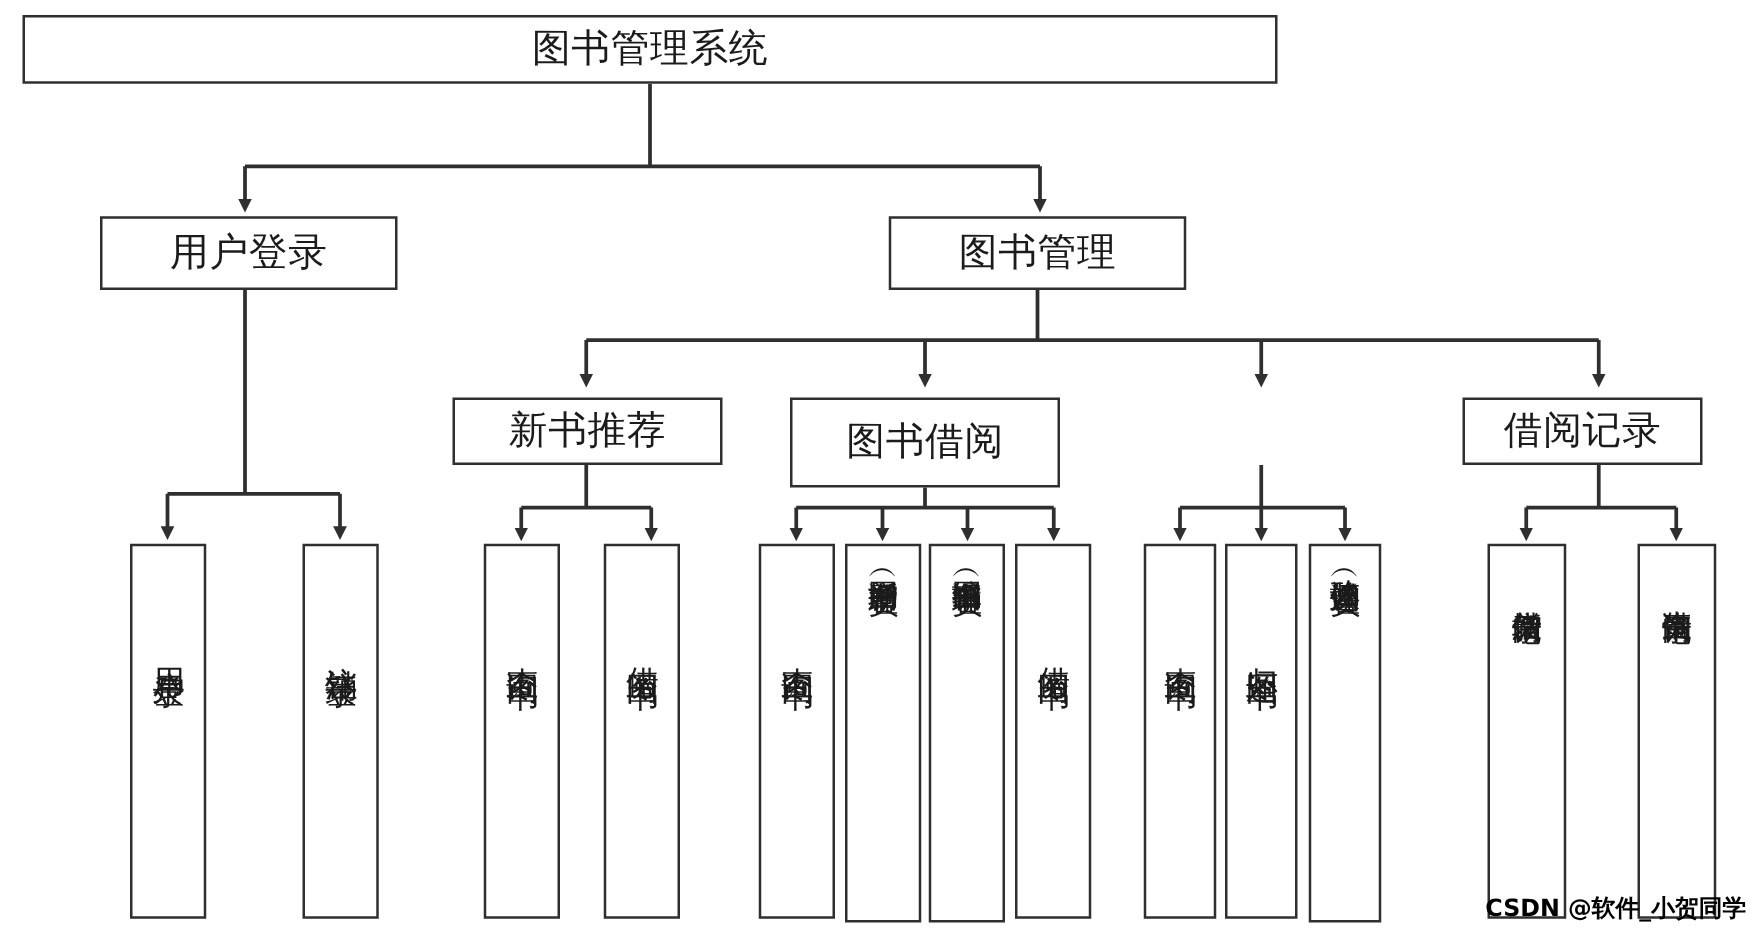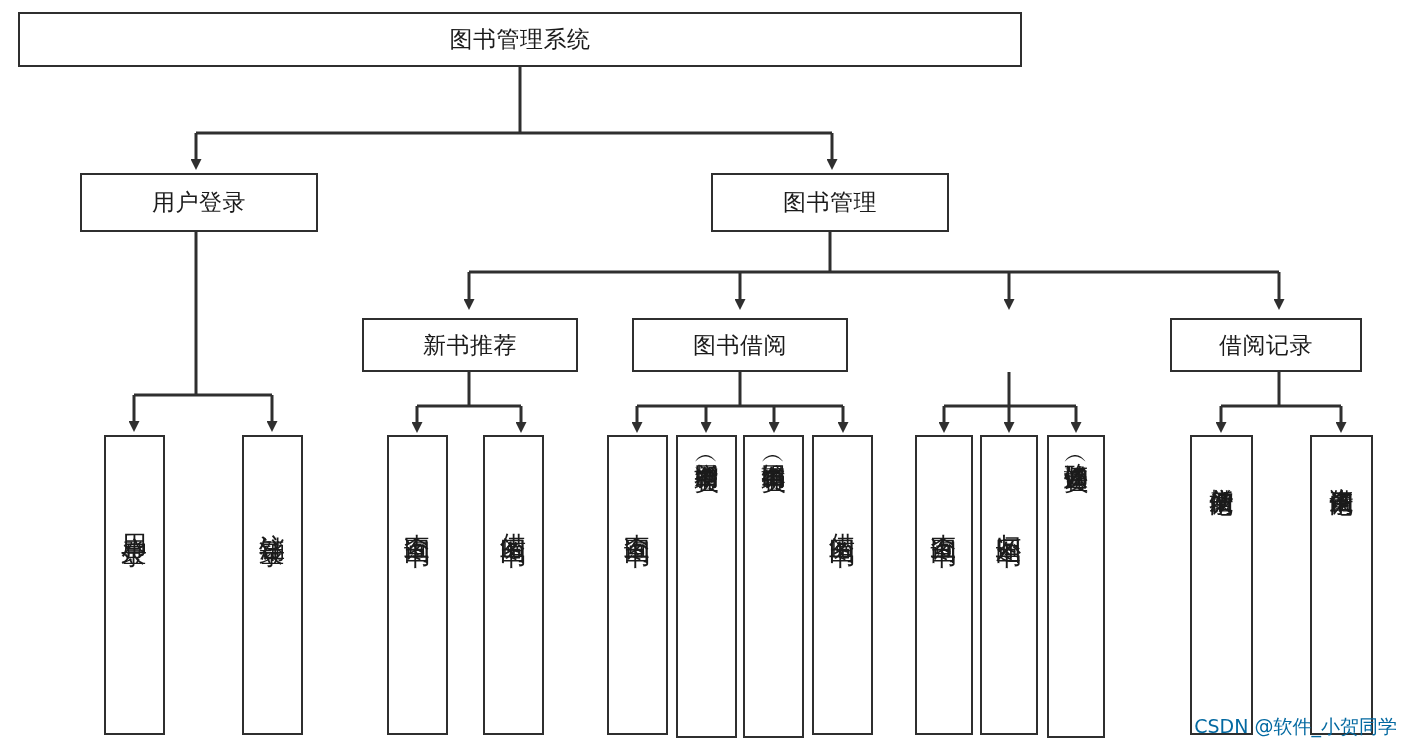--- a/index.html
+++ b/index.html
@@ -32,21 +32,21 @@
     align-items: center;
     justify-content: center;
     color: #1b1b1b;
   }
   .node .label {
     display: block;
     text-align: center;
     line-height: 1.22;
   }
   .node.horiz .label {
-    font-size: 23px;
+    font-size: 31px;
     letter-spacing: 0.5px;
   }
   .node.vert {
     align-items: flex-start;
     padding-top: 8px;
   }
   .node.vert .label {
     writing-mode: vertical-rl;
     text-orientation: upright;
     font-size: 26px;
@@ -56,23 +56,24 @@
   }
   .node.vert.small .label {
     font-size: 24px;
     letter-spacing: 1px;
   }
   .watermark {
     position: absolute;
     right: 8px;
     bottom: 7px;
     font-size: 19px;
-    color: #0369a1;
+    color: #000000;
     white-space: nowrap;
     user-select: none;
+    font-weight: bold;
   }
 </style>
 </head>
 <body>
 
 <div id="stage">
 
   <svg class="wires" viewBox="0 0 1405 747">
     <defs>
       <marker id="arrow" markerWidth="11" markerHeight="11" refX="1" refY="5.5" orient="auto" markerUnits="userSpaceOnUse">
@@ -132,21 +133,21 @@
   </div>
 
   <div class="node horiz" style="left:711px; top:173px; width:238px; height:59px;">
     <span class="label">图书管理</span>
   </div>
 
   <div class="node horiz" style="left:362px; top:318px; width:216px; height:54px;">
     <span class="label">新书推荐</span>
   </div>
 
-  <div class="node horiz" style="left:632px; top:318px; width:216px; height:54px;">
+  <div class="node horiz" style="left:632px; top:318px; width:216px; height:72px;">
     <span class="label">图书借阅</span>
   </div>
 
 
   <div class="node horiz" style="left:1170px; top:318px; width:192px; height:54px;">
     <span class="label">借阅记录</span>
   </div>
 
   <div class="node vert" style="left:104px; top:435px; width:61px; height:300px; padding-top:76px;">
     <span class="label">用户登录</span>

